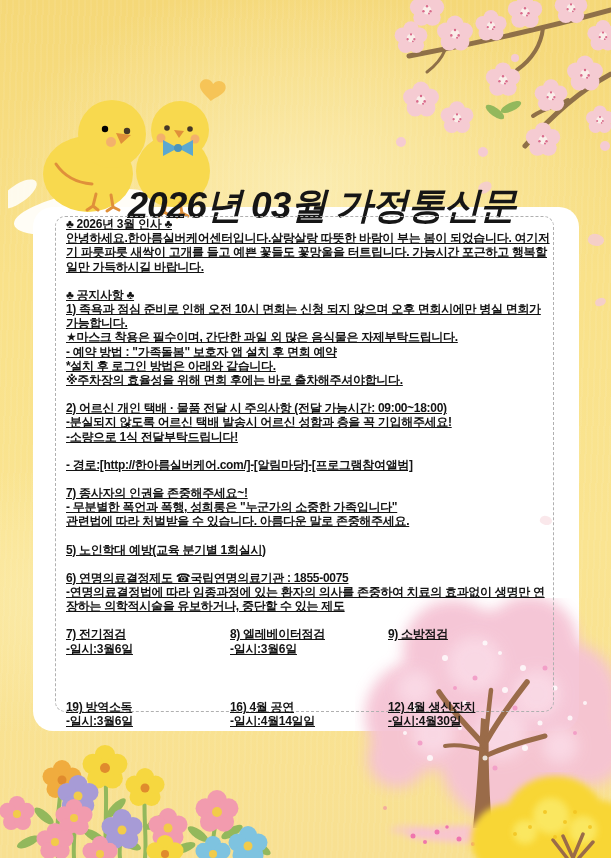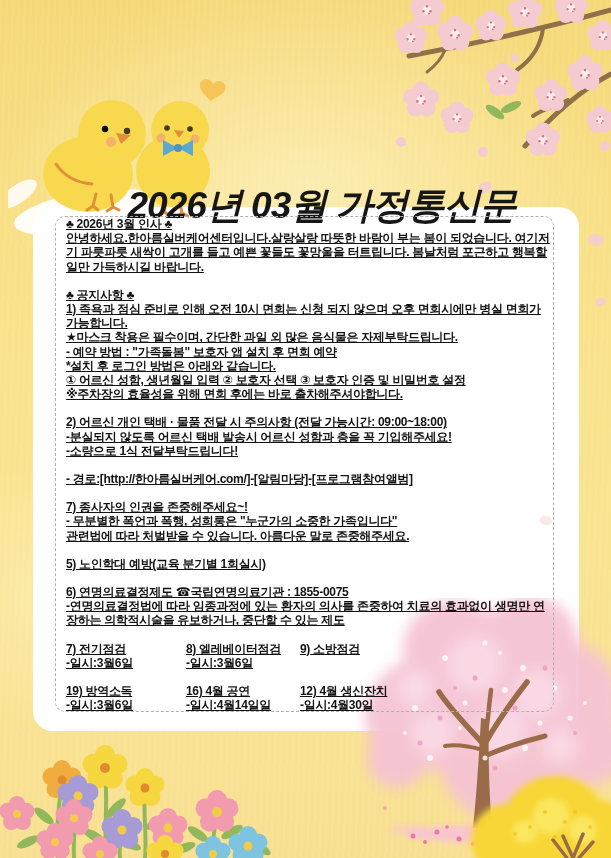--- a/index.html
+++ b/index.html
@@ -27,21 +27,21 @@
     z-index:5; pointer-events:none;
   }
   .content{
     position:absolute; left:66px; top:217px; width:486px; z-index:6;
     color:var(--text); font-size:12px; line-height:14.2px; font-weight:700;
     letter-spacing:-0.3px;
   }
   .line,.para{margin:0;text-decoration:underline;}
   .gap{height:14px;}
   .sched{
-    display:grid; grid-template-columns:120px 114px 1fr; row-gap:14px; column-gap:0;
+    display:grid; grid-template-columns:120px 114px 1fr; row-gap:14px; column-gap:0;gap:44px;
   }
   svg{position:absolute; display:block;}
   .defs-svg{width:0;height:0;}
   .blossom-branch{right:0; top:0; z-index:2;}
   .chicks{left:8px; top:66px; z-index:3;}
   .tree{left:355px; top:598px; z-index:3;}
   .bush{left:455px; top:772px; z-index:4;}
   .flowers{left:0; top:730px; z-index:7;}
   .petal{
     position:absolute; background:var(--blossom-pink); opacity:.85;
@@ -265,28 +265,27 @@
         <circle cx="100" cy="65" r="2"></circle>
         <circle cx="60" cy="62" r="2"></circle>
       <circle cx="135" cy="55" r="2"></circle>
     </g>
   </svg>
 
   <div class="dashed"></div>
 
   <div class="content">
     <div class="line">♣ 2026년 3월 인사 ♣</div>
-    <div class="para">안녕하세요.한아름실버케어센터입니다.살랑살랑 따뜻한 바람이 부는 봄이 되었습니다. 여기저기 파릇파릇 새싹이 고개를 들고 예쁜 꽃들도 꽃망울을 터트립니다. 봄날처럼 포근하고 행복할 일만 가득하시길 바랍니다.</div>
+    <div class="para">안녕하세요.한아름실버케어센터입니다.살랑살랑 따뜻한 바람이 부는 봄이 되었습니다. 여기저기 파릇파릇 새싹이 고개를 들고 예쁜 꽃들도 꽃망울을 터트립니다. 가능시간 포근하고 행복할 일만 가득하시길 바랍니다.</div>
     <div class="gap"></div>
     <div class="line">♣ 공지사항 ♣</div>
     <div class="line">1) 족욕과 점심 준비로 인해 오전 10시 면회는 신청 되지 않으며 오후 면회시에만 병실 면회가 가능합니다.</div>
     <div class="line">★마스크 착용은 필수이며, 간단한 과일 외 많은 음식물은 자제부탁드립니다.</div>
     <div class="line">- 예약 방법 : "가족돌봄" 보호자 앱 설치 후 면회 예약</div>
     <div class="line">*설치 후 로그인 방법은 아래와 같습니다.</div>
-    <div class="line">① 어르신 성함, 생년월일 입력 ② 보호자 선택 ③ 보호자 인증 및 비밀번호 설정</div>
     <div class="line">※주차장의 효율성을 위해 면회 후에는 바로 출차해주셔야합니다.</div>
     <div class="gap"></div>
     <div class="line">2) 어르신 개인 택배 · 물품 전달 시 주의사항 (전달 가능시간: 09:00~18:00)</div>
     <div class="line">-분실되지 않도록 어르신 택배 발송시 어르신 성함과 층을 꼭 기입해주세요!</div>
     <div class="line">-소량으로 1식 전달부탁드립니다!</div>
     <div class="gap"></div>
     <div class="line">- 경로:[http://한아름실버케어.com/]-[알림마당]-[프로그램참여앨범]</div>
     <div class="gap"></div>
     <div class="line">7) 종사자의 인권을 존중해주세요~!</div>
     <div class="line">- 무분별한 폭언과 폭행, 성희롱은 "누군가의 소중한 가족입니다"</div>

